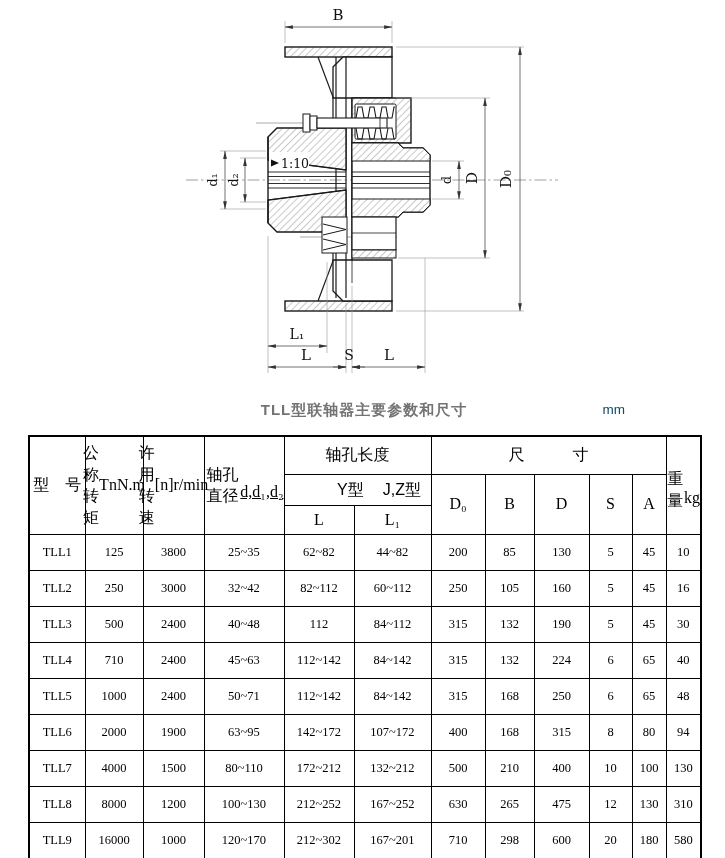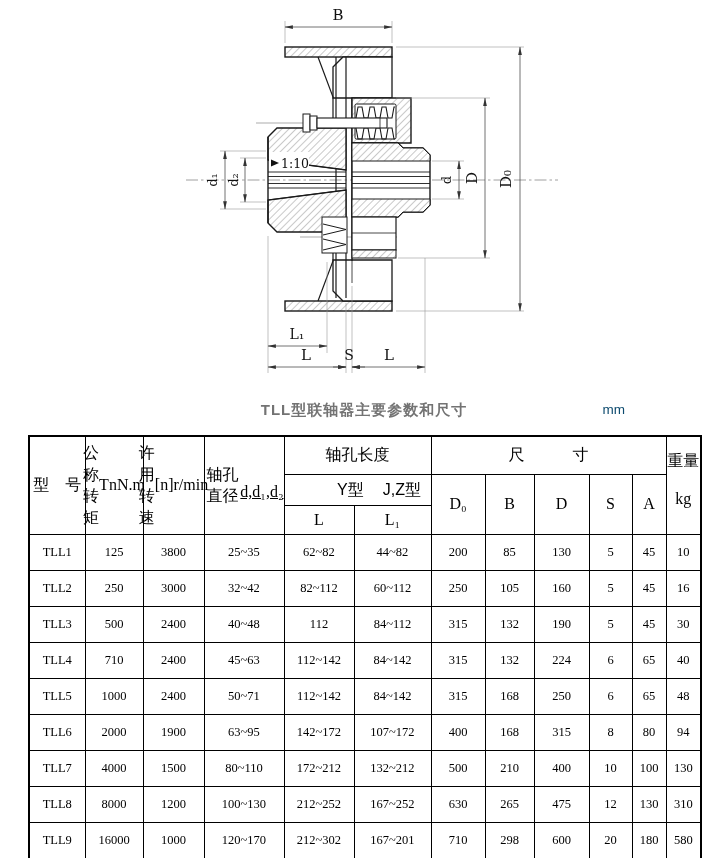--- a/index.html
+++ b/index.html
@@ -31,21 +31,21 @@
   }
   table.spec th { font-size:16px; line-height:1.35; }
   .num, table.spec td {
     font-family:"Liberation Serif","DejaVu Serif",serif;
   }
   table.spec tbody td { height:35px; font-size:12.5px; }
   tr.h1 { height:38px; } tr.h2 { height:31px; } tr.h3 { height:29px; }
   .stack { display:flex; flex-direction:row; justify-content:center; align-items:center; }
   .gap14 { margin-top:13px;text-decoration:underline; }
   .split { display:flex; justify-content:space-around; align-items:center;margin-left:43px; }
-  .wcell { display:flex; flex-direction:column; align-items:center; justify-content:flex-start; padding-top:9px; height:89px; box-sizing:border-box; }
+  .wcell { display:flex; flex-direction:row; align-items:center; justify-content:flex-start; padding-top:9px; height:89px; box-sizing:border-box; }
   .wcell .kg { margin-top:17px; }
 </style>
 </head>
 <body>
 
 <div class="page">
 
   <div class="drawing-wrap">
   <svg width="725" height="398" viewBox="0 0 725 398">
     <defs>

